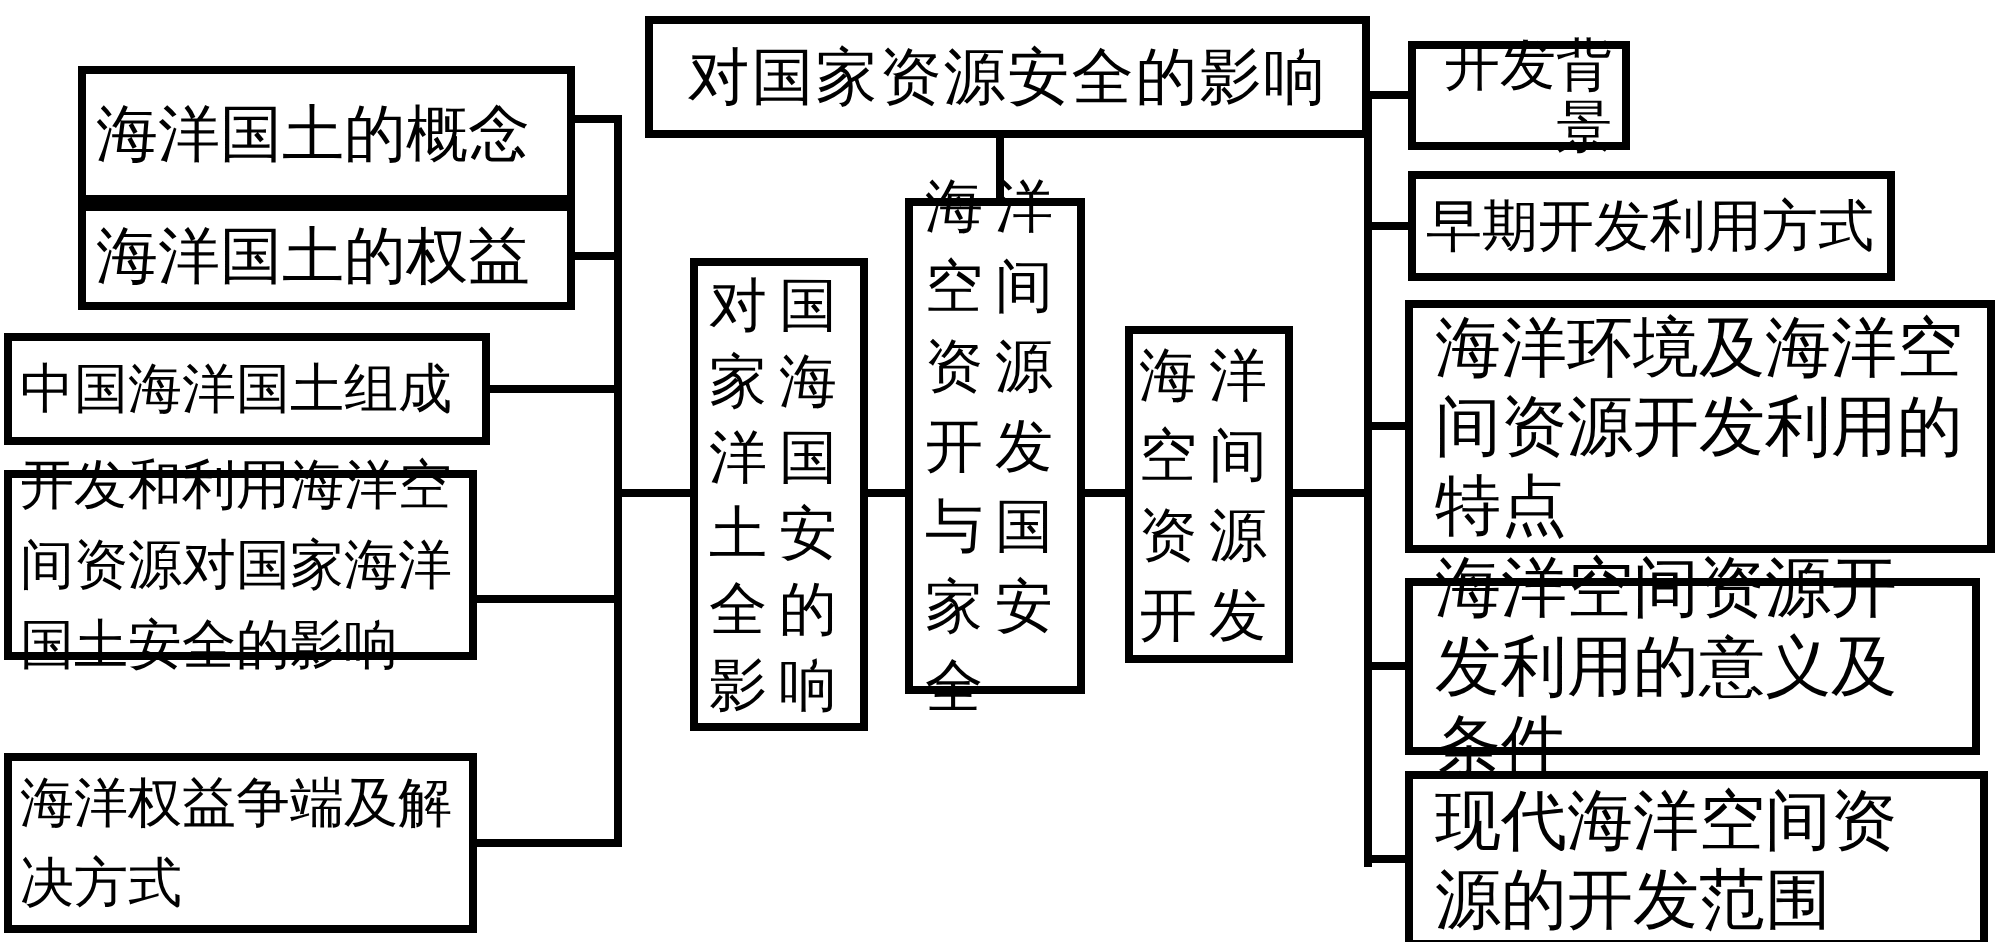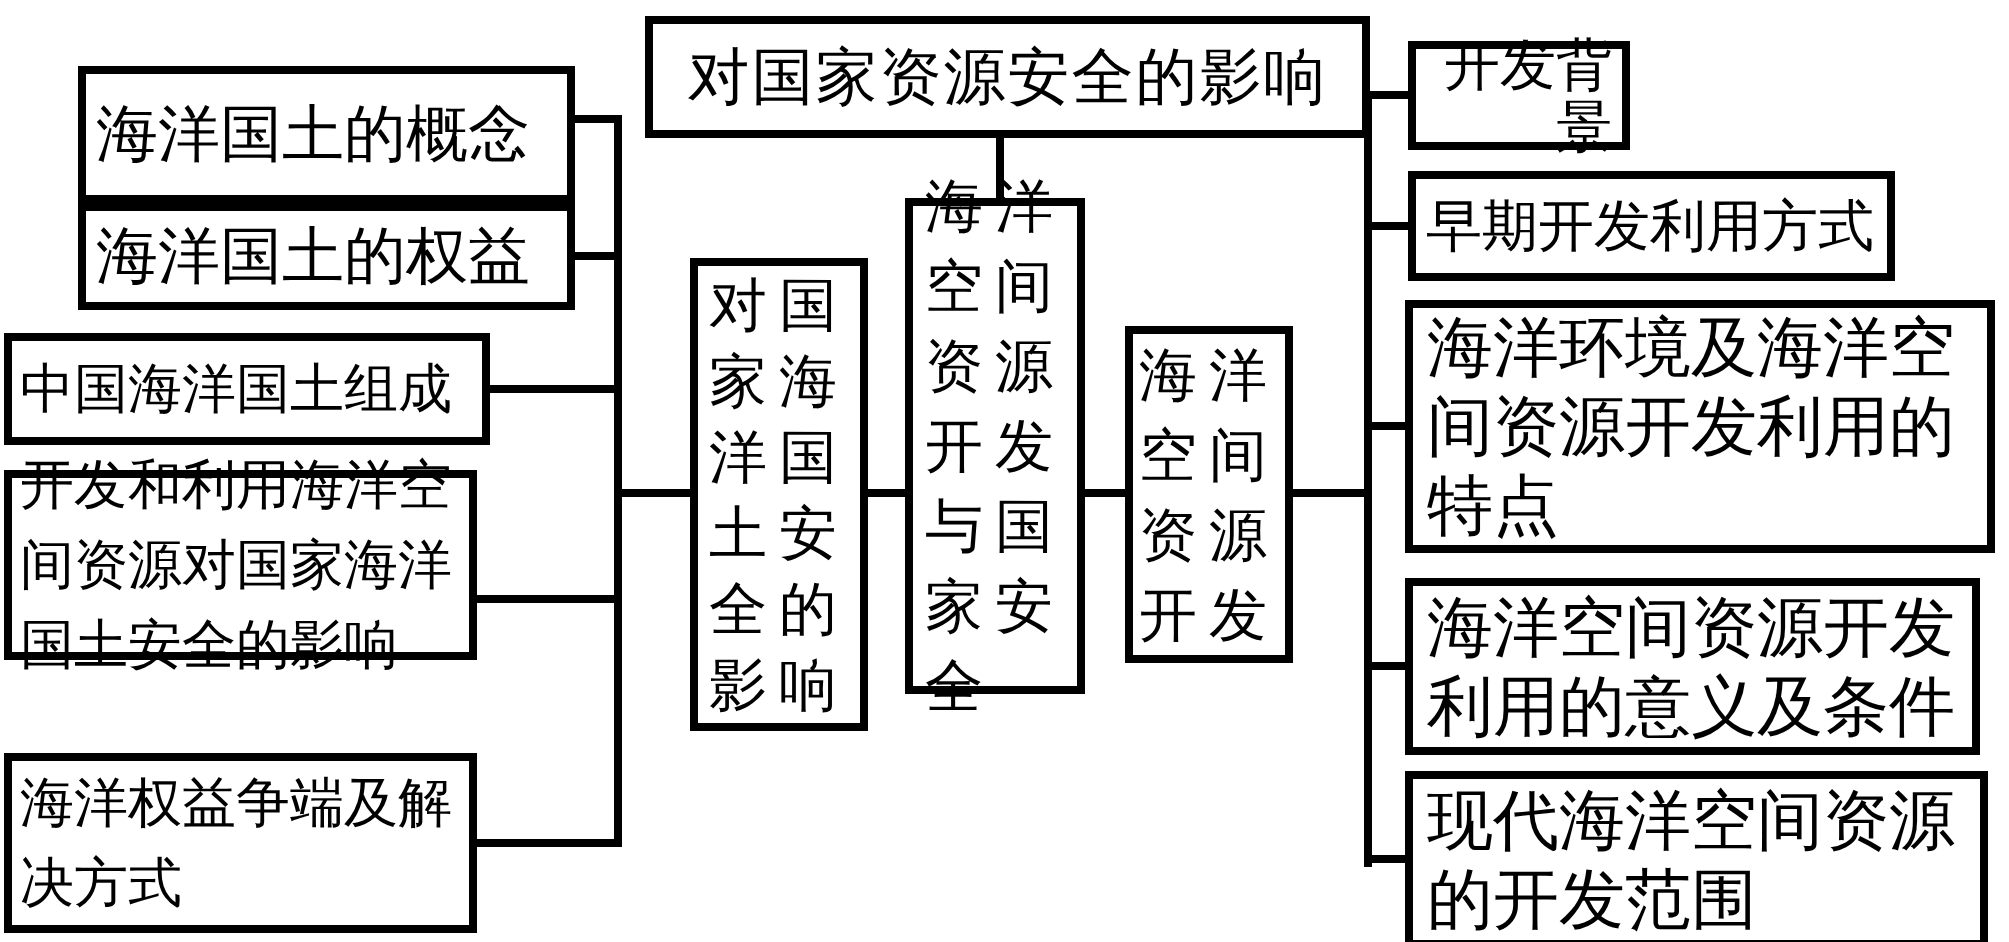--- a/index.html
+++ b/index.html
@@ -6,21 +6,21 @@
   #canvas{position:relative;width:2009px;height:942px;background:#ffffff;overflow:hidden;
           font-family:"DejaVu Serif","Liberation Serif",serif;color:#000;margin-top:8px;}
   .node{position:absolute;border:8px solid #000;background:#fff;box-sizing:border-box;
         display:flex;align-items:center;}
   .node .txt{display:block;padding:0 10px;word-break:break-all;}
   
   .h-small{font-size:54px;line-height:80px;}
   .h-small .txt{padding:0 8px;}
   .h-mid{font-size:62px;line-height:1.1;}
   .h-big{font-size:66px;line-height:79px;}
-  .h-big .txt{padding:0 14px;}
+  .h-big .txt{padding:0 22px;}
   .r-single{font-size:56px;line-height:1.1;}
   
   .top-node{font-size:62px;justify-content:center;letter-spacing:2px;}
   
   .vbox{justify-content:center;font-size:58px;}
   .vbox .txt{width:140px;padding:0;letter-spacing:12px;text-align:left;}
   .v1{line-height:76px;}
   .v2{line-height:80px;}
   .vr{line-height:80px;}
   

